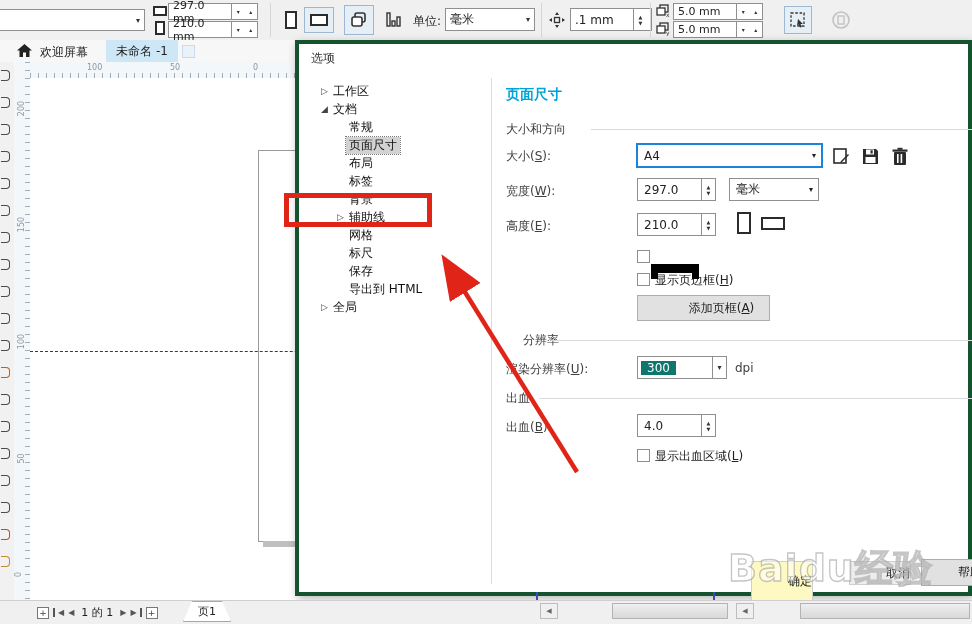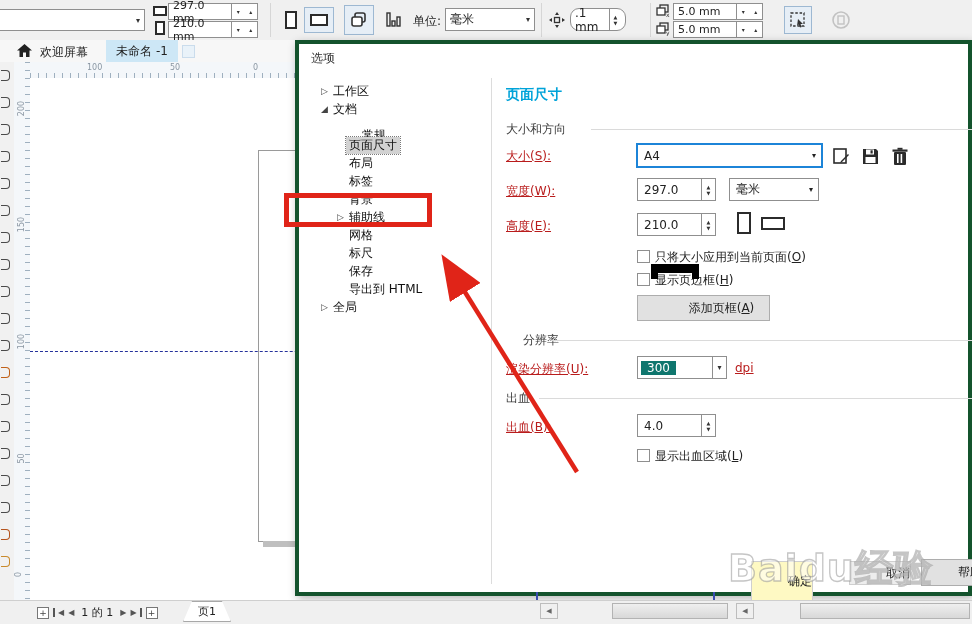--- a/index.html
+++ b/index.html
@@ -47,21 +47,21 @@
   .dialog{left:295px;top:40px;width:677px;height:556px;background:#ffffff;border:4px solid #14532d;
           box-shadow:2px 3px 9px rgba(0,0,0,.28);box-sizing:border-box;}
   .dlg-title{position:absolute;left:12px;top:6px;font-size:12px;color:#333;}
   .tree-row{position:absolute;height:18px;display:flex;align-items:center;font-size:12px;color:#111;}
   .tree-marker{font-size:9px;color:#444;margin-right:5px;}
   .tree-selected{background:#d2d2d2;outline:1px dotted #7a7a7a;padding:0 3px;}
   .vdivider{position:absolute;left:192px;top:34px;width:1px;height:506px;background:#dcdcdc;}
   .heading{position:absolute;font-size:14px;font-weight:bold;color:#00a3d9;}
   .grp-label{position:absolute;font-size:12px;color:#3c3c3c;}
   .grp-line{position:absolute;height:1px;background:#dadada;}
-  .row-label{position:absolute;font-size:12px;color:#b91c1c;text-decoration:underline;}
+  .row-label{position:absolute;font-size:12px;color:#404040;}
   .ak{text-decoration:underline;}
   .dlg-field{position:absolute;background:#fff;border:1px solid #8f8f8f;display:flex;align-items:center;
              box-sizing:border-box;font-size:12px;}
   .dlg-field .val{padding:0 6px;}
   .combo-focus{border:1px solid #1c84d8;outline:1px solid #1c84d8;}
   .cbox{position:absolute;width:13px;height:13px;border:1px solid #8f8f8f;background:#fff;box-sizing:border-box;}
   .cb-label{position:absolute;font-size:12px;color:#222;}
   .btn{position:absolute;background:#e1e1e1;border:1px solid #adadad;display:flex;align-items:center;
        justify-content:center;font-size:12px;color:#222;box-sizing:border-box;padding-left:36px;}
   .sel-blue{background:#0f766e;color:#fff;padding:0 3px;}
@@ -142,21 +142,21 @@
       <span class="arr">▾</span>
     </div>
 
     <div class="abs tb-sep" style="left:541px;"></div>
     <div class="abs icon-flat" style="left:547px;top:10px;width:20px;height:20px;">
       <svg width="18" height="18" viewBox="0 0 18 18">
         <path d="M9 1 L11 4 L7 4 Z M9 17 L7 14 L11 14 Z M1 9 L4 7 L4 11 Z M17 9 L14 11 L14 7 Z" fill="#333"></path>
         <rect x="6.5" y="6.5" width="5" height="5" fill="none" stroke="#333" stroke-width="1.3"></rect>
       </svg>
     </div>
-    <div class="abs field" style="left:570px;top:8px;width:56px;height:23px;font-size:12px;border-radius:9px;">
+    <div class="abs field" style="left:570px;top:8px;width:82px;height:23px;font-size:12px;">
       <span>.1 mm</span>
       <span class="spin-stk" style="margin-left:auto;">
           <span>▲</span>
           <span>▼</span>
         </span>
     </div>
 
     <div class="abs tb-sep" style="left:650px;"></div>
     <div class="abs icon-flat" style="left:655px;top:3px;width:16px;height:16px;">
       <svg width="14" height="14" viewBox="0 0 14 14">
@@ -259,21 +259,21 @@
     <div class="dlg-title">选项</div>
 
     <div class="tree-row" style="left:22px;top:38px;">
       <span class="tree-marker">▷</span>
       <span>工作区</span>
     </div>
     <div class="tree-row" style="left:22px;top:56px;">
       <span class="tree-marker">◢</span>
       <span>文档</span>
     </div>
-    <div class="tree-row" style="left:50px;top:82px;margin-left:13px;">
+    <div class="tree-row" style="left:50px;top:74px;">
       <span>常规</span>
     </div>
     <div class="tree-row" style="left:47px;top:92px;">
       <span class="tree-selected">页面尺寸</span>
     </div>
     <div class="tree-row" style="left:50px;top:110px;">
       <span>布局</span>
     </div>
     <div class="tree-row" style="left:50px;top:128px;">
       <span>标签</span>
@@ -356,21 +356,20 @@
       <span class="val">210.0</span>
       <span class="spin-stk" style="margin-left:auto;">
           <span>▲</span>
           <span>▼</span>
         </span>
     </div>
     <div class="abs rect-glyph" style="left:438px;top:168px;width:14px;height:22px;"></div>
     <div class="abs rect-glyph" style="left:462px;top:173px;width:24px;height:13px;"></div>
 
     <div class="cbox" style="left:338px;top:206px;"></div>
-    <div class="cb-label" style="left:356px;top:205px;"><span>只将大小应用到当前页面(</span><span class="ak">O</span><span>)</span></div>
 
     <div class="cbox" style="left:338px;top:229px;"></div>
     <div class="cb-label" style="left:356px;top:228px;"><span>显示页边框(</span><span class="ak">H</span><span>)</span></div>
 
     <div class="abs" style="left:352px;top:220px;width:48px;height:9px;background:#000;z-index:3;"></div>
     <div class="abs" style="left:352px;top:229px;width:7px;height:6px;background:#000;z-index:3;"></div>
     <div class="abs" style="left:393px;top:229px;width:7px;height:6px;background:#000;z-index:3;"></div>
 
     <div class="btn" style="left:338px;top:251px;width:133px;height:26px;">
         <span><span>添加页框(</span><span class="ak">A</span><span>)</span></span>

